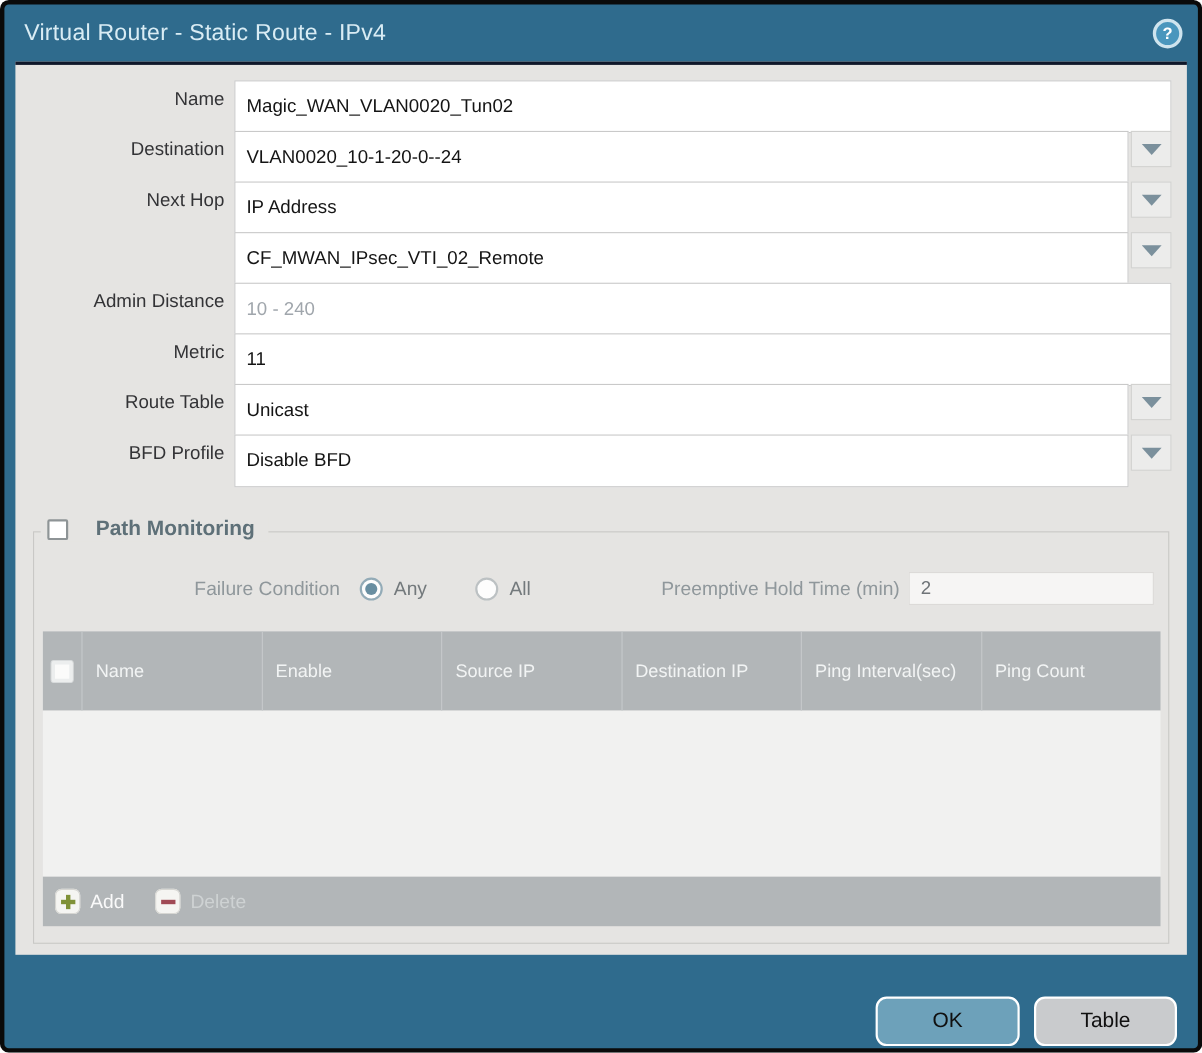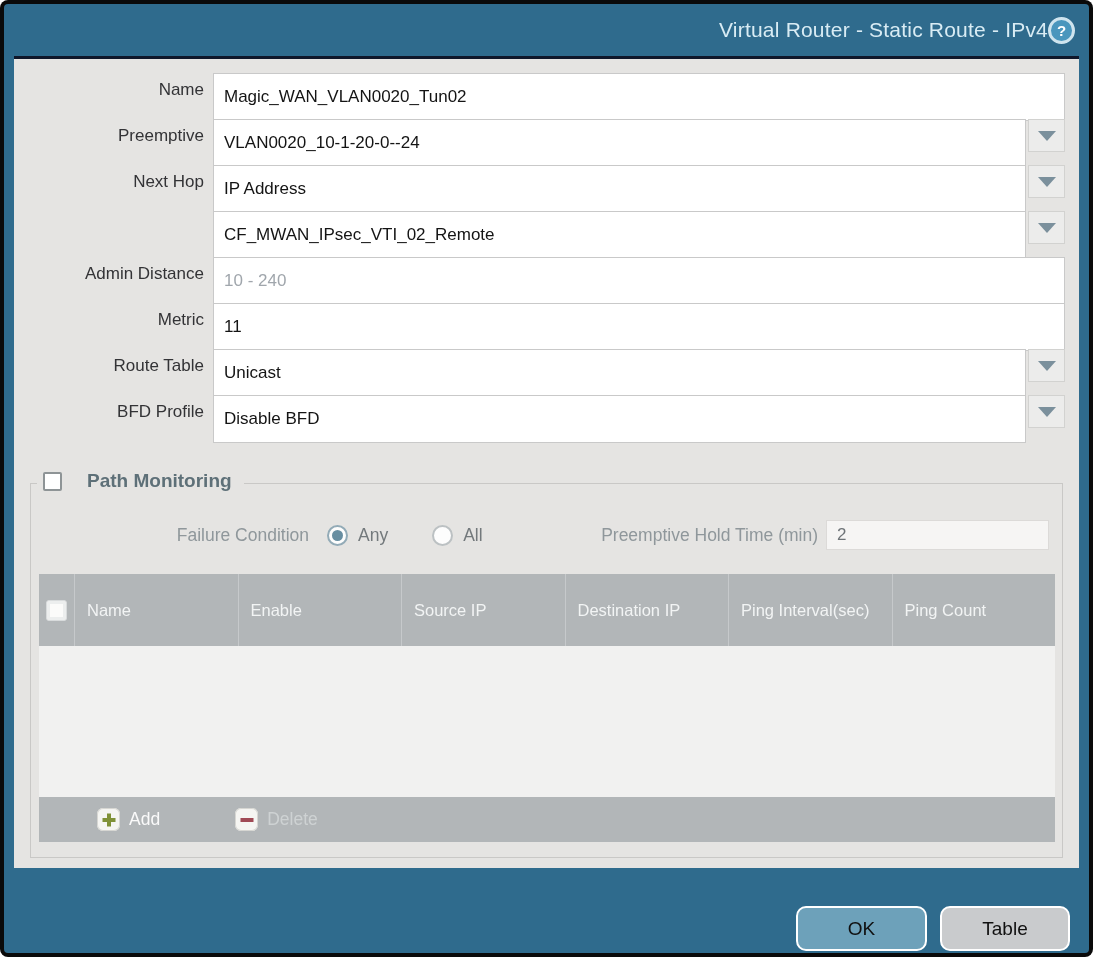--- a/index.html
+++ b/index.html
@@ -5,21 +5,21 @@
   * { box-sizing: border-box; margin: 0; padding: 0; }
   html,body { background:#fff; }
   body { font-family: "Liberation Sans", sans-serif; }
 
   .screen { width:1093px; height:957px; background:#0a0a0a; border-radius:8px; padding:4px; }
   .frame { width:1085px; height:949px; background:#2f6b8d; border-radius:4px; overflow:hidden;
            display:flex; flex-direction:column; }
 
   
   .titlebar { height:52px; display:flex; align-items:center; padding:0 14px 0 18px; }
-  .title { flex:1; color:#d9ecf4; font-size:21px; letter-spacing:.2px;text-align:right; }
+  .title { flex:1; color:#d9ecf4; font-size:21px; letter-spacing:.2px; }
   .help { width:27px; height:27px; border-radius:50%; background:#4a96bd; border:3px solid #cfe4ee;
           color:#ffffff; font-size:15px; font-weight:bold; display:flex; align-items:center;
           justify-content:center; cursor:pointer; }
 
   
   .content { margin:0 10px; height:812px; background:#e5e4e2; position:relative; border-top:3px solid #0f172a; }
 
   .form { padding-top:14px; }
   .row { display:flex; align-items:center; height:33px; margin:0 14px 13px 14px; }
   .row .lbl { width:185px; text-align:right; padding-right:9px; font-size:17px; color:#333336; white-space:nowrap; }
@@ -57,21 +57,21 @@
   .thead { display:flex; height:72px; background:#b2b6b8; }
   .th-cb { width:36px; flex:none; display:flex; align-items:center; justify-content:center;
            border-right:1px solid #c6c9cb; }
   .hcb { width:21px; height:21px; background:#fbfbfa; border:1px solid #d8dbdc; border-radius:3px;
          box-shadow:inset 0 0 0 3px #eceeee; cursor:pointer; }
   .th { flex:1; display:flex; align-items:center; padding:0 12px; color:#f2f4f4; font-size:16.5px;
         border-right:1px solid #c6c9cb; line-height:1.25; }
   .th:last-child { border-right:none; }
   .tbody { height:151px; background:#f1f1f0; }
   .tfoot { height:45px; background:#b2b6b8; display:flex; align-items:center; padding-left:11px; gap:28px; }
-  .tool { display:flex; align-items:center; gap:9px; font-size:17.5px; cursor:pointer;margin-left:47px; }
+  .tool { display:flex; align-items:center; gap:9px; font-size:17.5px; cursor:pointer; }
   .ic { width:23px; height:23px; background:#f5f5f2; border-radius:6px; position:relative;
         box-shadow:inset 0 0 0 1px #d6d6d2; flex:none; }
   .ic::before, .ic.plus::after { content:''; position:absolute; left:50%; top:50%; transform:translate(-50%,-50%); }
   .ic.plus::before { width:13px; height:4px; background:#7f9137; }
   .ic.plus::after  { width:4px;  height:13px; background:#7f9137; }
   .ic.minus::before{ width:13px; height:4px; background:#a04a55; }
   .tool-add   { color:#fafafa; }
   .tool-delete{ color:#ced2d3; }
 
   
@@ -96,21 +96,21 @@
       <div class="form">
 
         <div class="row">
           <span class="lbl">Name</span>
           <div class="field">
             <input class="txt" value="Magic_WAN_VLAN0020_Tun02" style="">
           </div>
         </div>
 
         <div class="row">
-          <span class="lbl">Preemptive</span>
+          <span class="lbl">Destination</span>
           <div class="field">
             <input class="txt" value="VLAN0020_10-1-20-0--24" style="">
             <span class="dd"></span>
           </div>
         </div>
 
 
         <div class="row">
           <span class="lbl">Next Hop</span>
           <div class="field">

